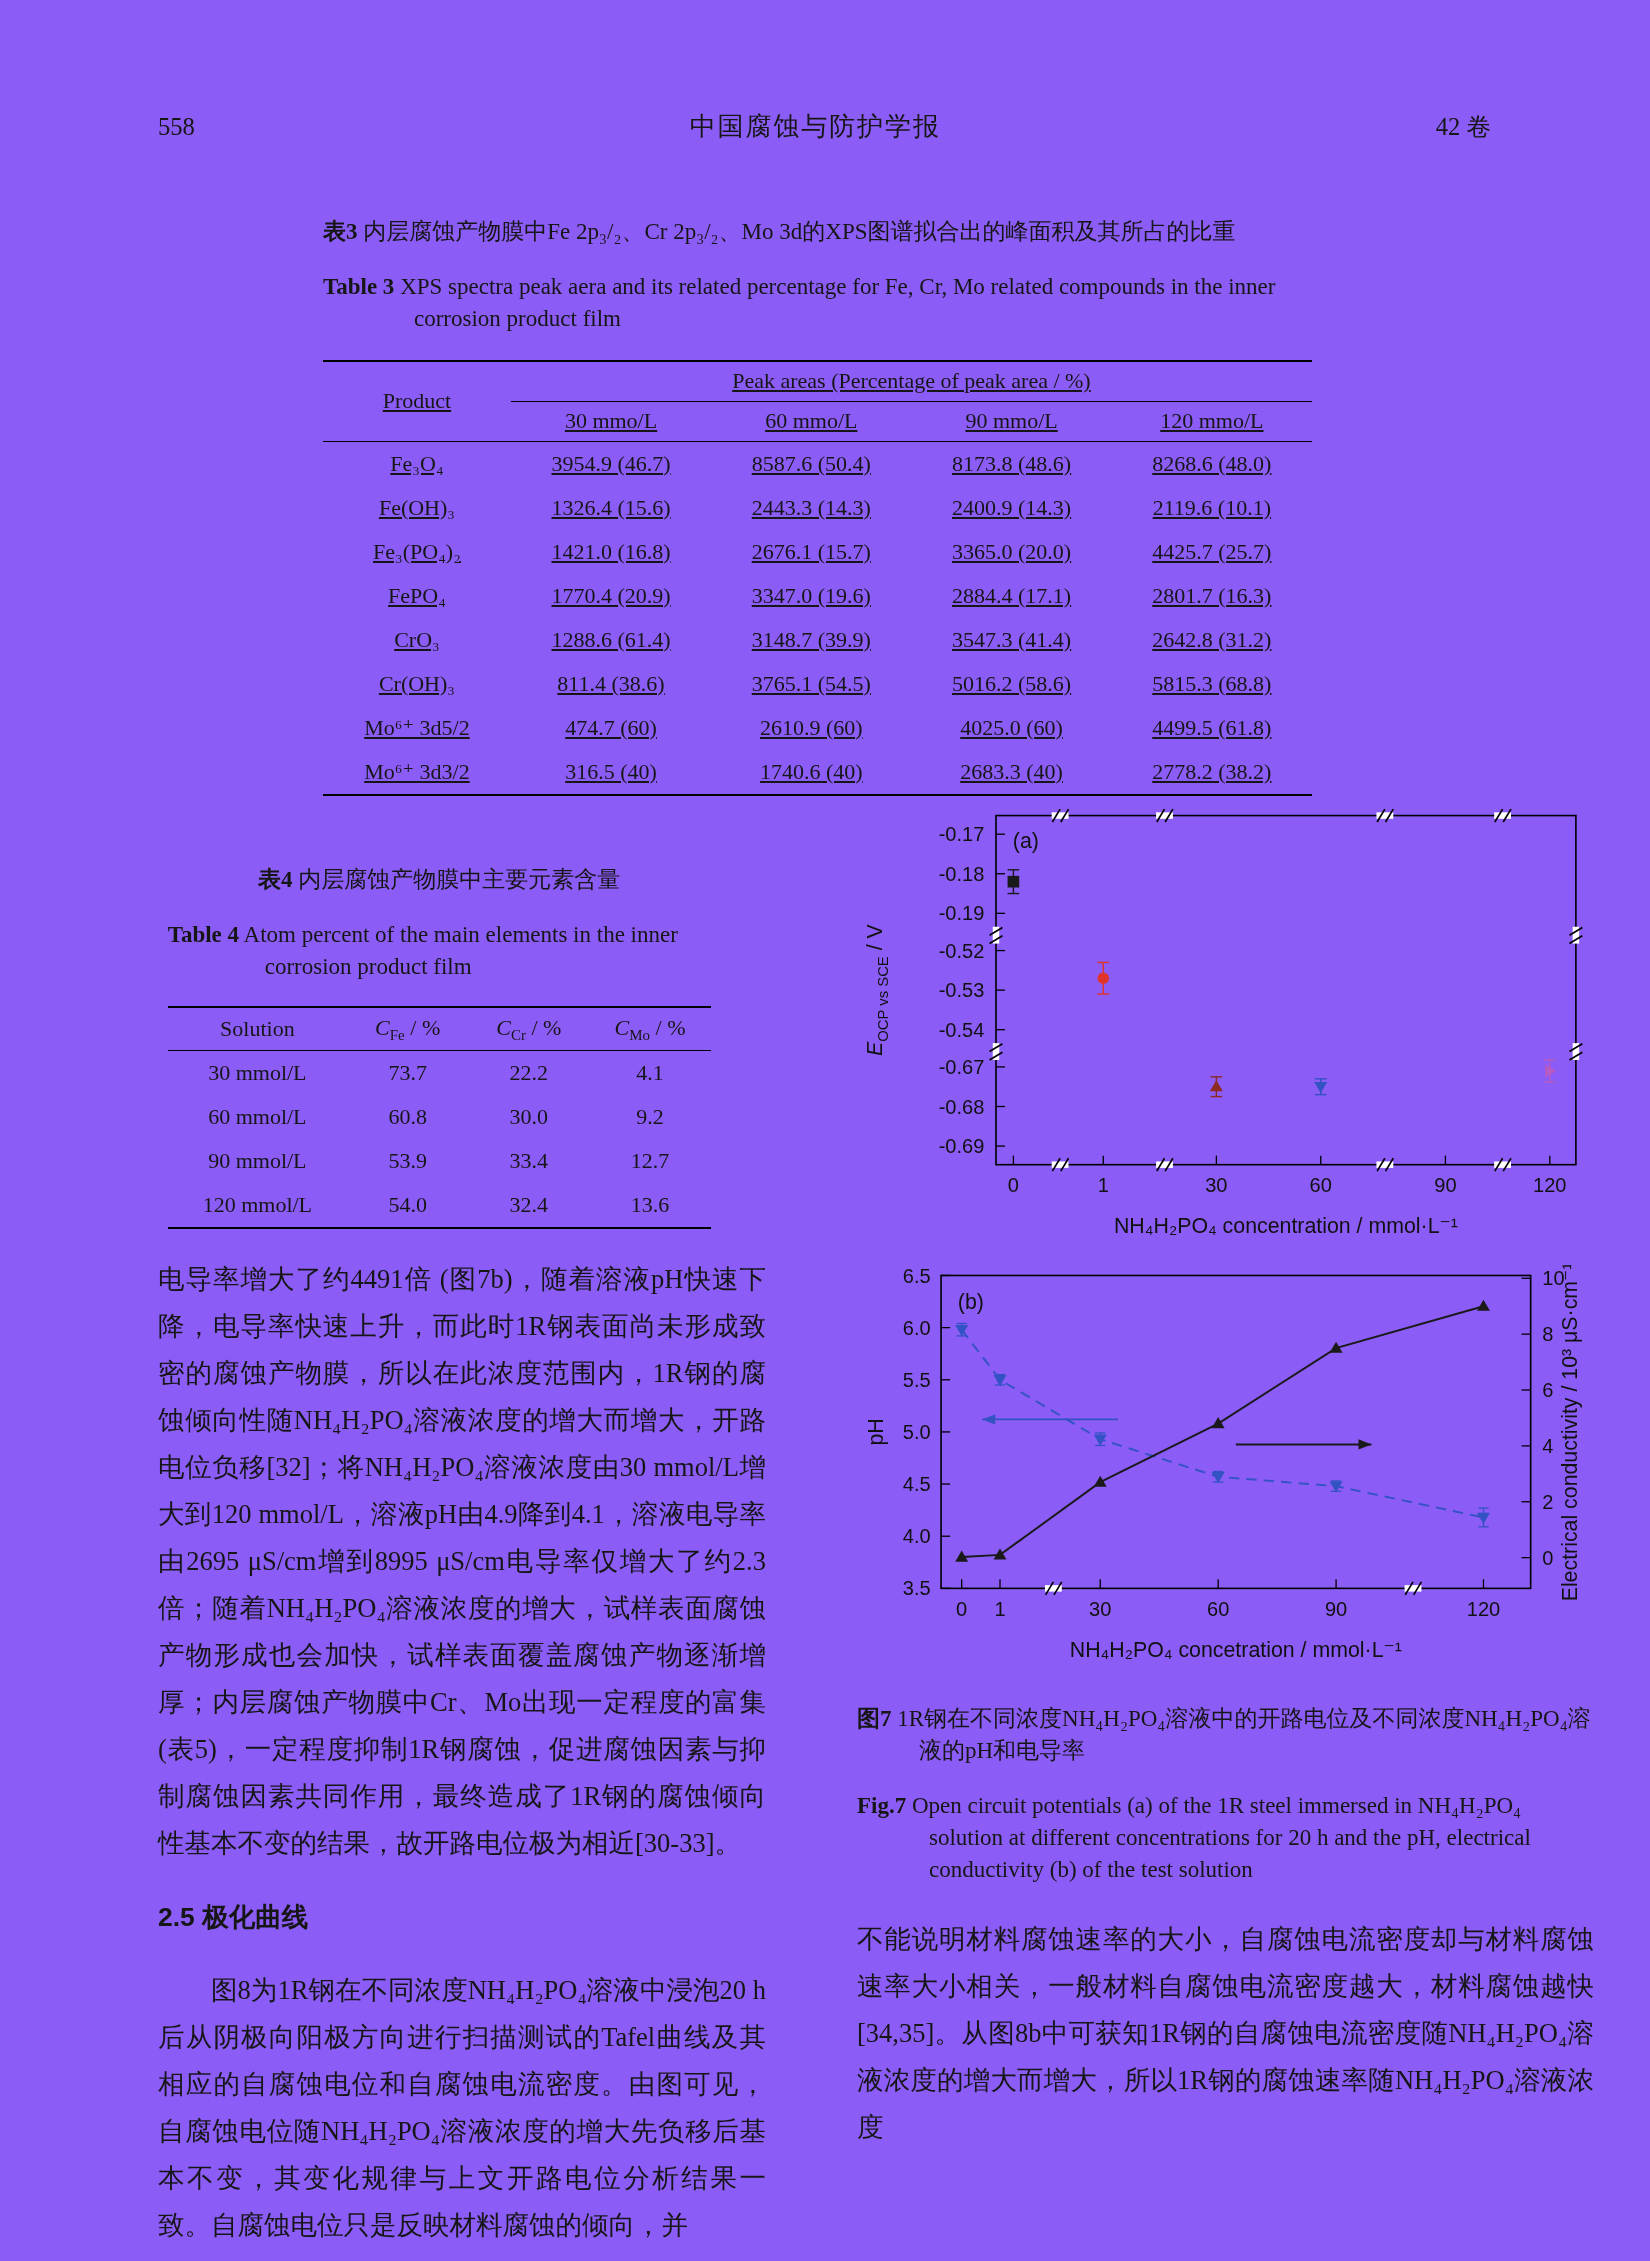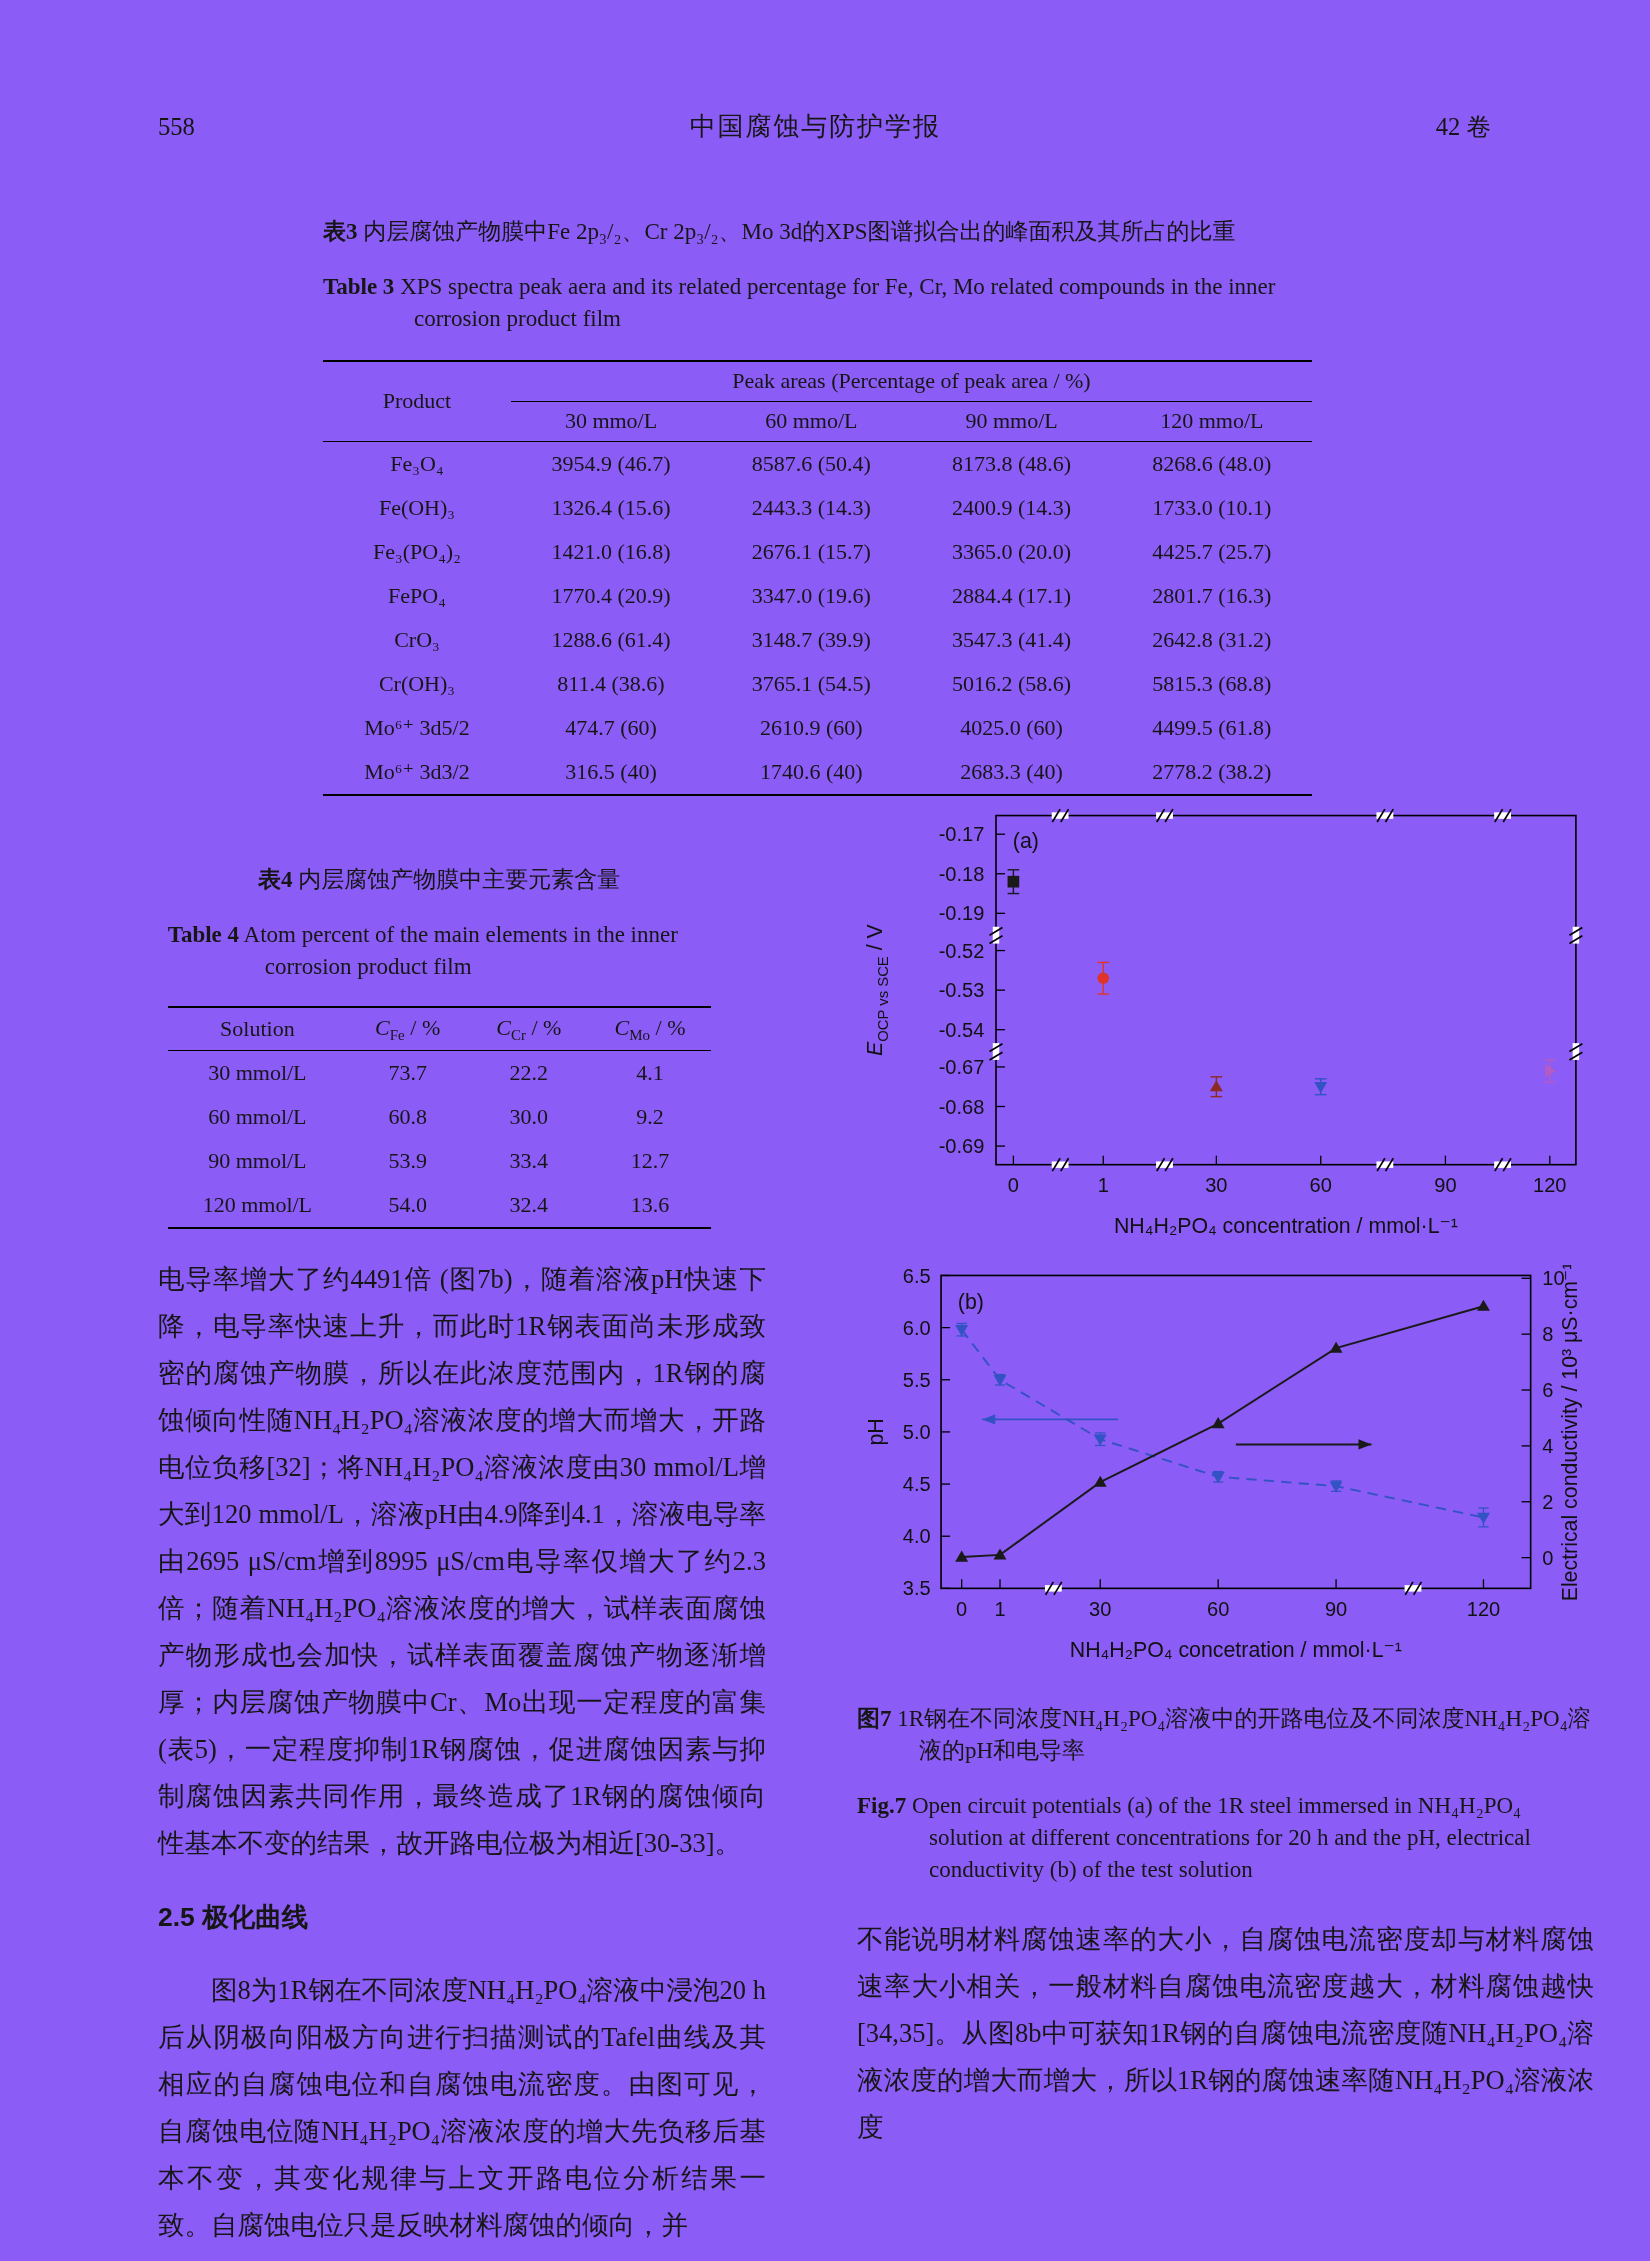--- a/index.html
+++ b/index.html
@@ -29,21 +29,21 @@
   .jtable{border-top:2.6px solid #000;border-bottom:2.6px solid #000;}
   .jtable thead th{padding:6.5px 3.9px;}
   .t3 thead th{border-bottom:1.9px solid #000;}
   .t3 th.grp{border-bottom:1.3px solid #000;}
   .t3 th.prod{vertical-align:middle;}
   .t4 thead th{border-bottom:1.9px solid #000;}
   sub{font-size:68%;}
 
   
   .tbl3-sec{position:absolute;top:193px;left:323px;width:989px;}
-  .tbl3-sec table{margin-top:24.6px;}
+  .tbl3-sec table{margin-top:24.6px;text-decoration:underline;}
   .col-left{position:absolute;top:841px;left:158px;width:608px;}
   .col-right{position:absolute;top:805px;left:857px;width:737px;}
   .tbl4-sec{width:543px;margin-left:9.7px;}
   .tbl4-sec table{margin-top:17px;}
 
   
   .body{font-size:26.5px;line-height:47px;text-align:justify;}
   .body.ind{text-indent:53px;}
   .col-left .body{margin-top:27px;}
   .subhead{font-size:26.5px;line-height:47px;font-weight:bold;margin-top:5px;
@@ -97,21 +97,21 @@
             <td>3954.9 (46.7)</td>
             <td>8587.6 (50.4)</td>
             <td>8173.8 (48.6)</td>
             <td>8268.6 (48.0)</td>
           </tr>
           <tr>
             <td>Fe(OH)₃</td>
             <td>1326.4 (15.6)</td>
             <td>2443.3 (14.3)</td>
             <td>2400.9 (14.3)</td>
-            <td>1733.0 (10.1)</td>
+            <td>2119.6 (10.1)</td>
           </tr>
           <tr>
             <td>Fe₃(PO₄)₂</td>
             <td>1421.0 (16.8)</td>
             <td>2676.1 (15.7)</td>
             <td>3365.0 (20.0)</td>
             <td>4425.7 (25.7)</td>
           </tr>
           <tr>
             <td>FePO₄</td>

